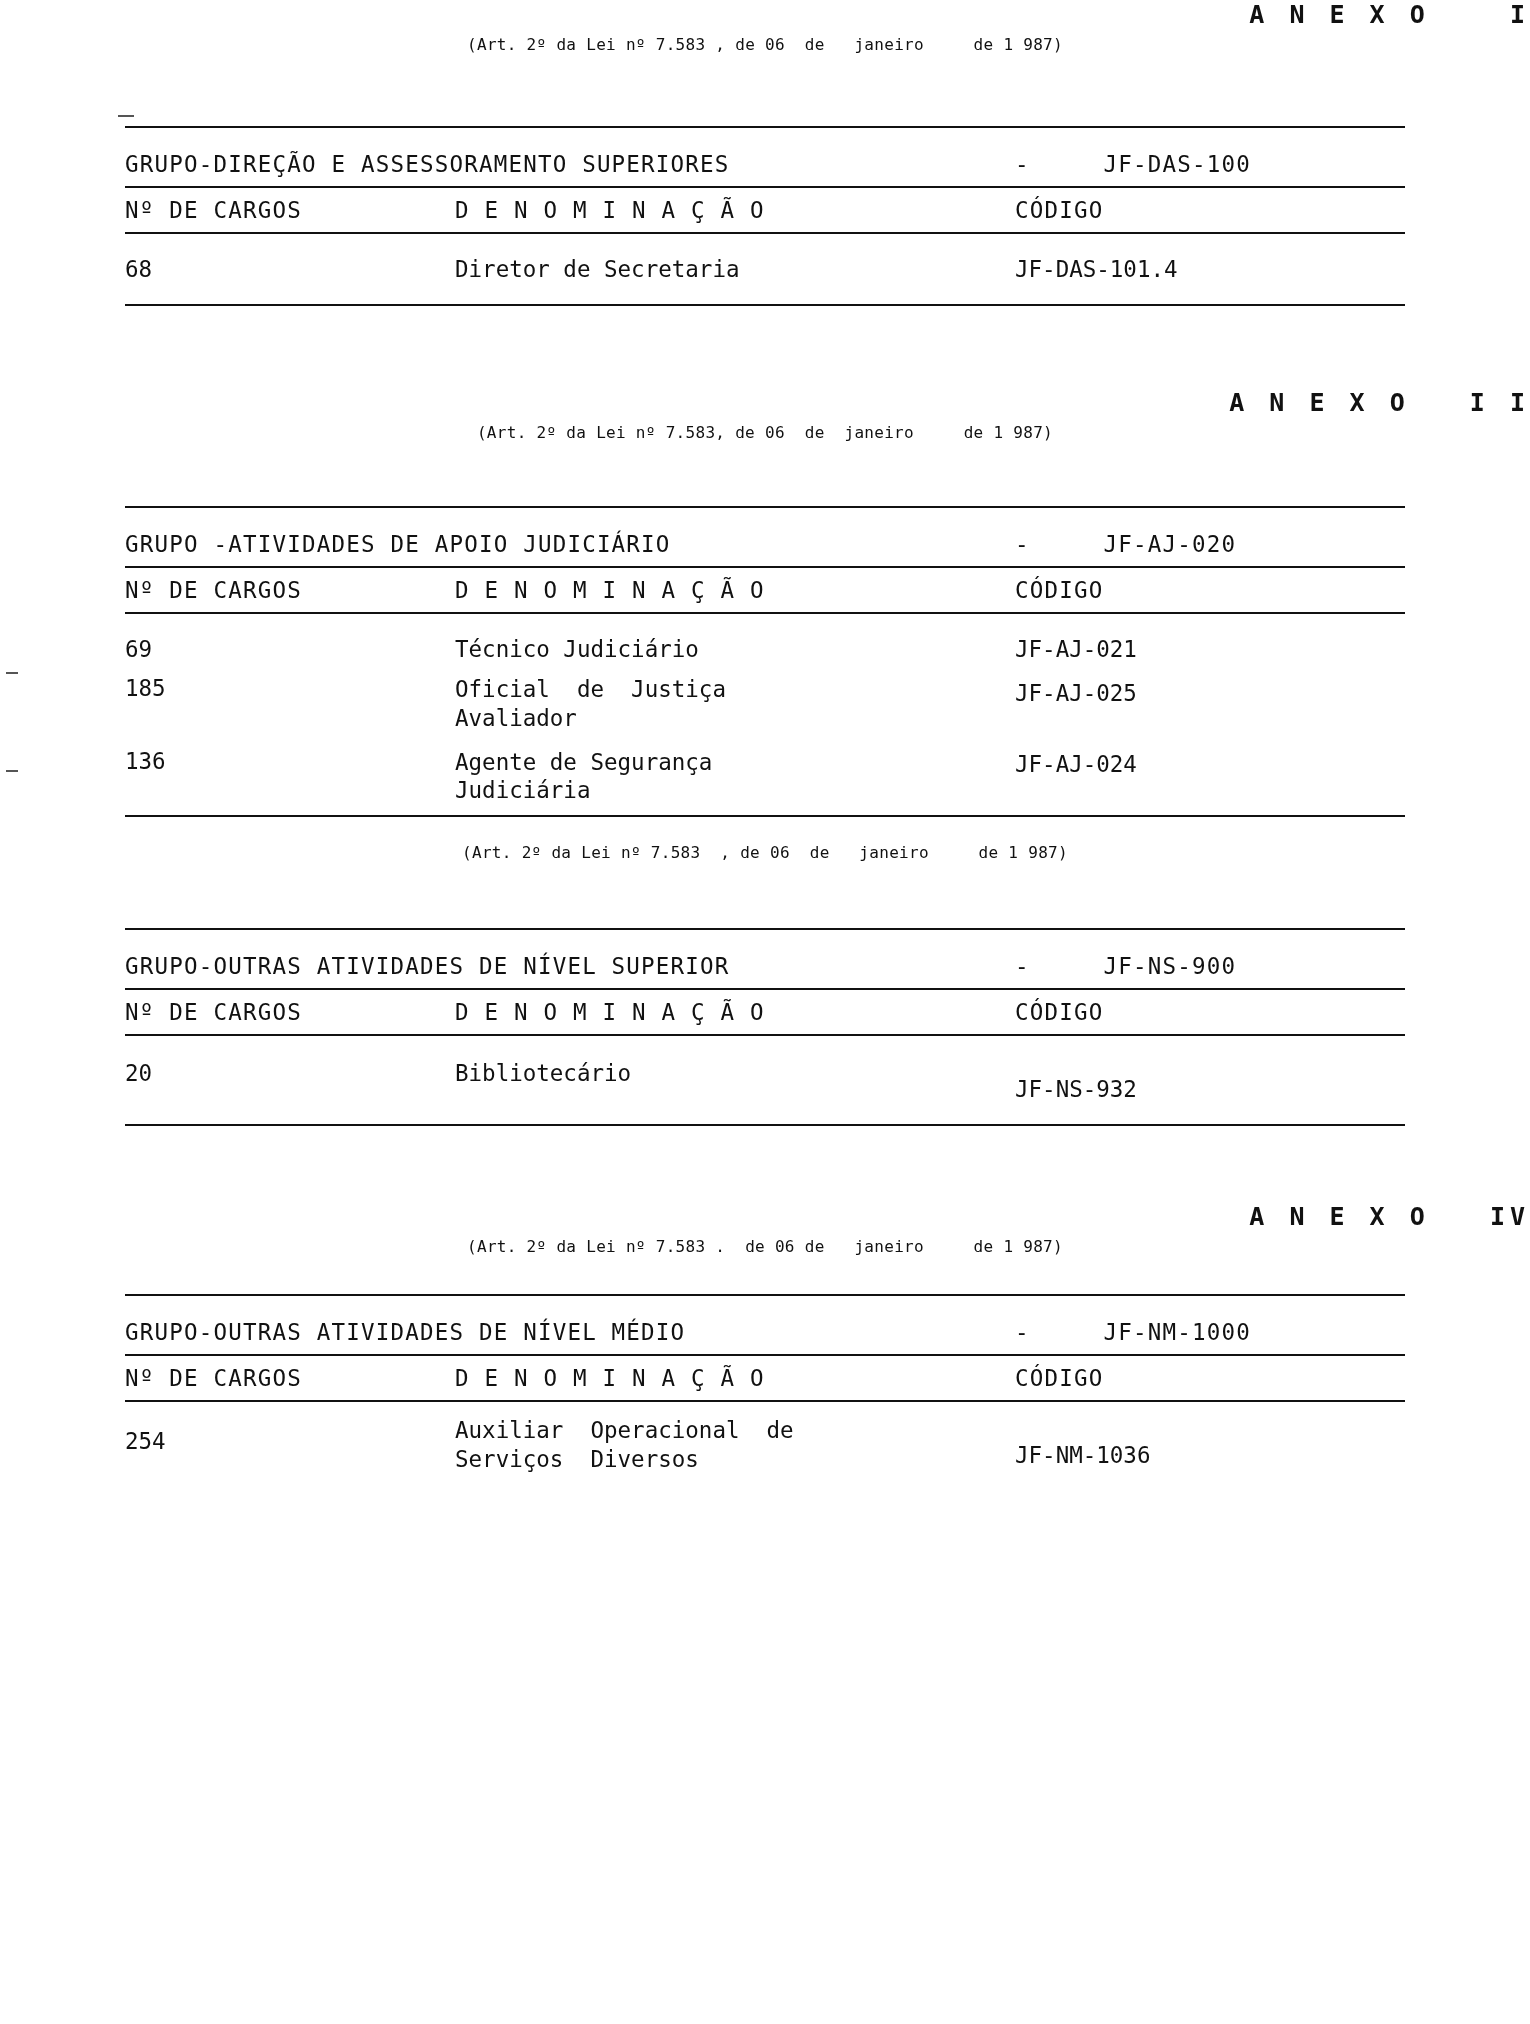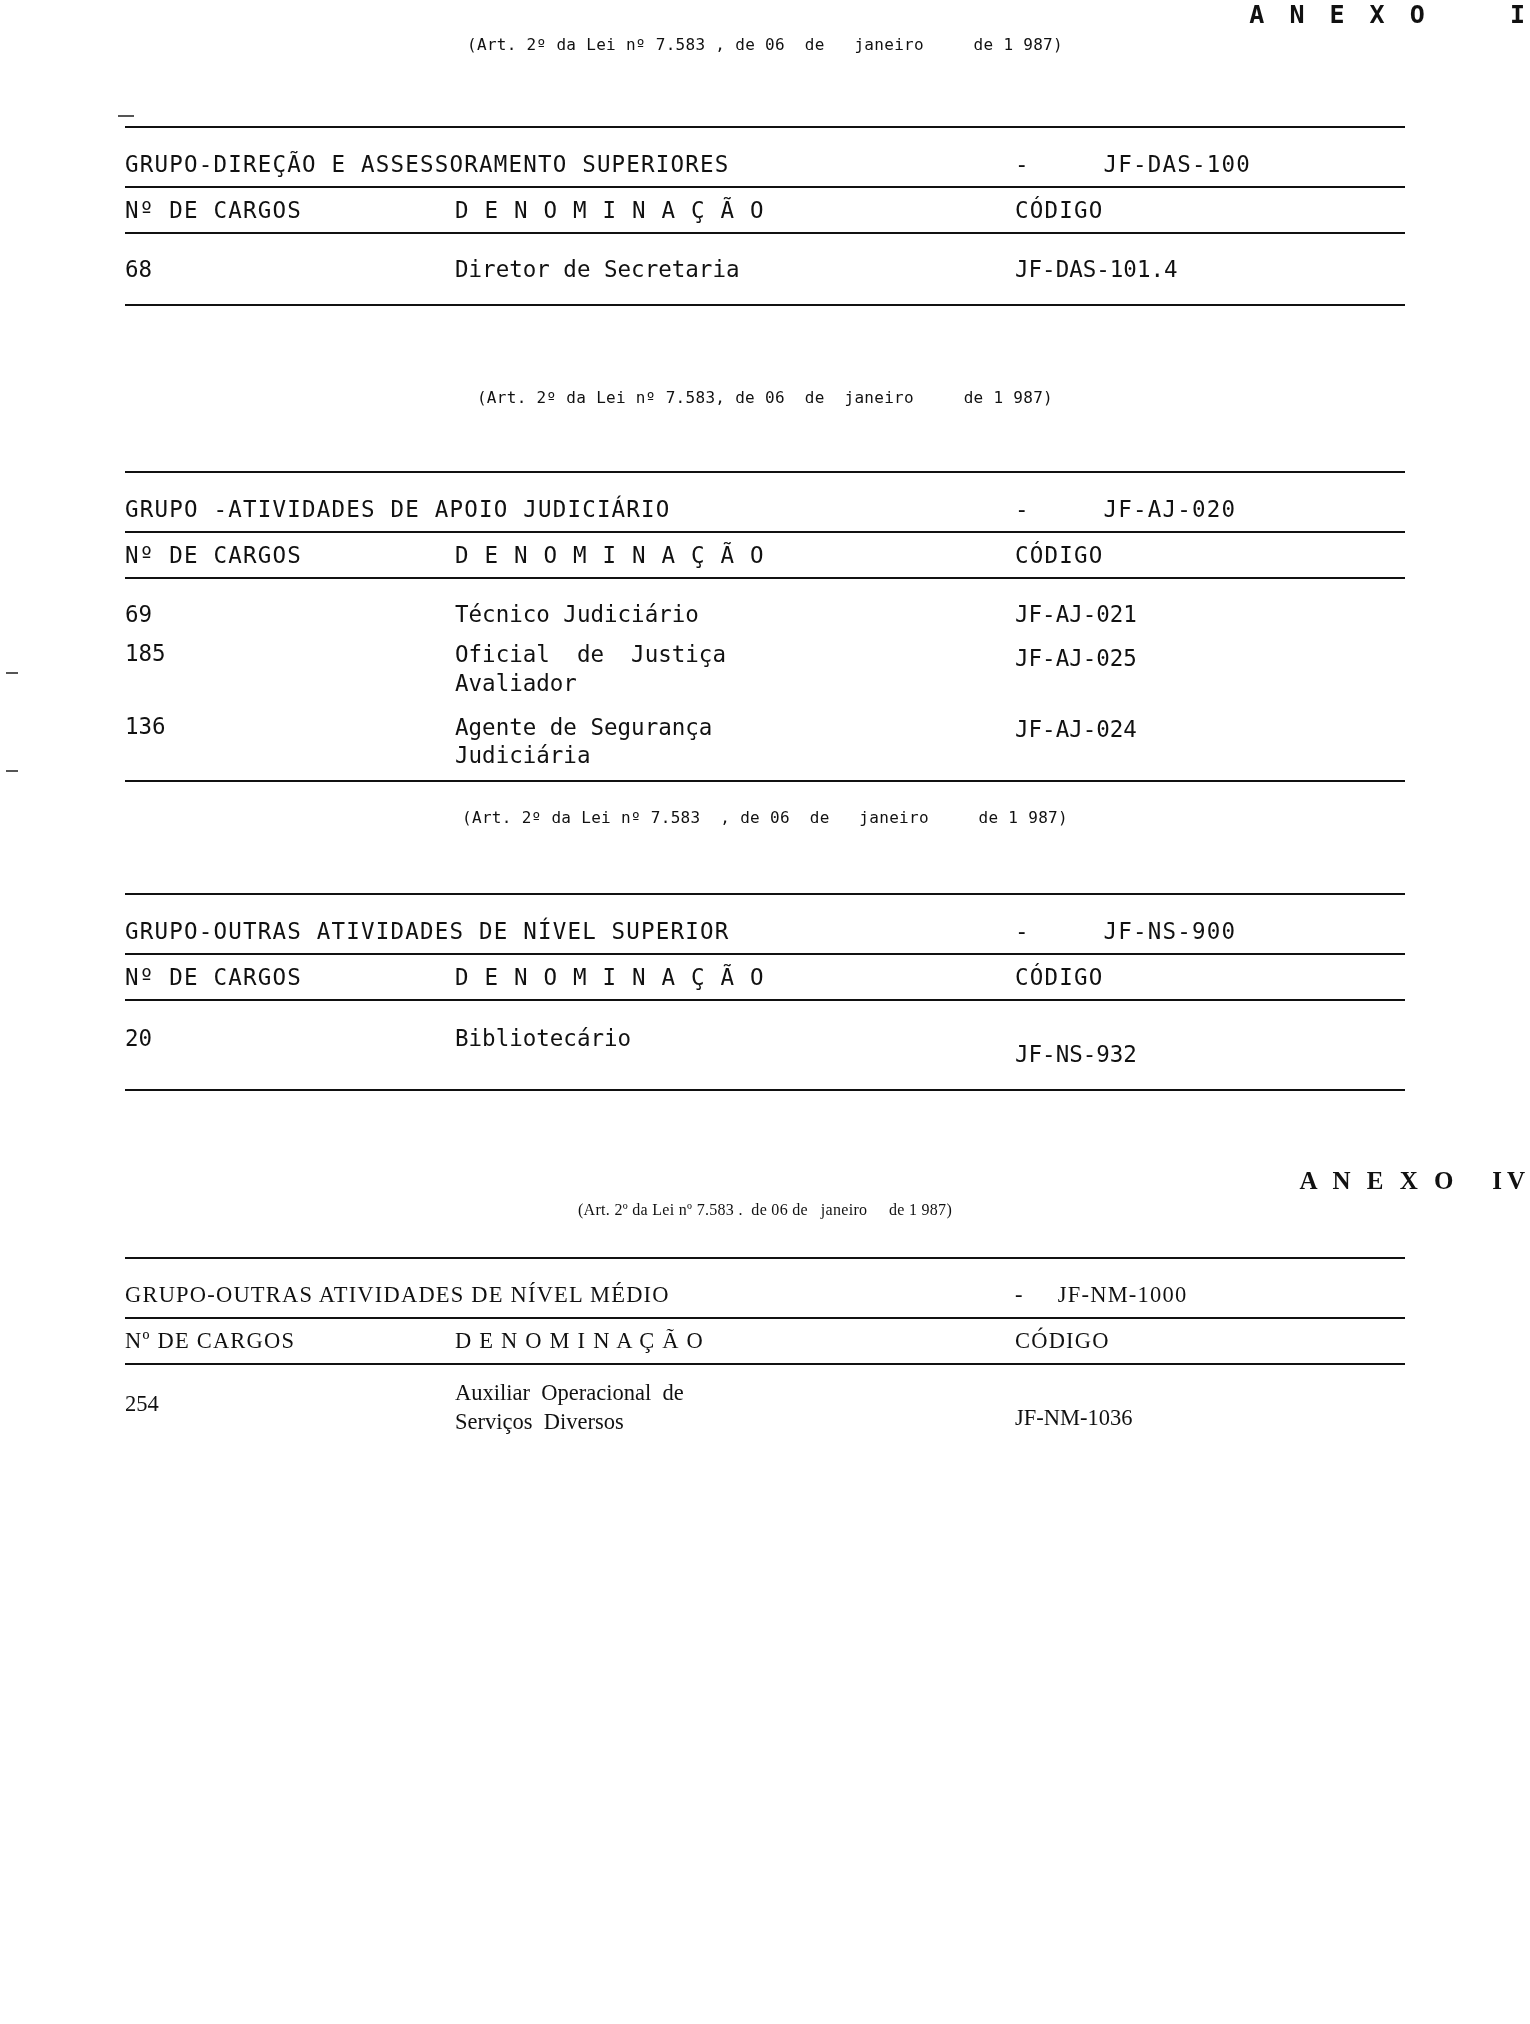--- a/index.html
+++ b/index.html
@@ -143,20 +143,21 @@
         <tr class="rule-bottom">
           <td class="num-cell" style="padding-top:22px;">68</td>
           <td class="den-cell" style="padding-top:22px;padding-bottom:22px;">Diretor de Secretaria</td>
           <td class="cod-cell" style="padding-top:22px;padding-bottom:22px;">JF-DAS-101.4</td>
         </tr>
       </tbody>
     </table>
   </div>
 
   <div class="annex-block" style="margin-top:82px;">
+    <div class="annex-title">A N E X O   I I</div>
     <div class="annex-sub">(Art. 2º da Lei nº 7.583, de 06  de  janeiro     de 1 987)</div>
 
     <table class="annex-table blk" style="margin-top:64px;">
       <colgroup>
           <col class="col-num">
           <col class="col-den">
           <col class="col-cod">
         </colgroup>
       <tbody>
         <tr class="rule-top spacer-row">
@@ -216,21 +217,21 @@
         </tr>
         <tr class="rule-bottom">
           <td class="num-cell" style="padding-top:24px;padding-bottom:22px;">20</td>
           <td class="den-cell" style="padding-top:24px;padding-bottom:22px;">Bibliotecário</td>
           <td class="cod-cell" style="padding-top:40px;padding-bottom:22px;">JF-NS-932</td>
         </tr>
       </tbody>
     </table>
   </div>
 
-  <div class="annex-block" style="margin-top:76px;font-family:Liberation Serif, serif;">
+  <div class="annex-block" style="margin-top:76px;">
     <div class="annex-title">A N E X O   IV</div>
     <div class="annex-sub">(Art. 2º da Lei nº 7.583 .  de 06 de   janeiro     de 1 987)</div>
 
     <table class="annex-table blk" style="margin-top:38px;">
       <colgroup>
           <col class="col-num">
           <col class="col-den">
           <col class="col-cod">
         </colgroup>
       <tbody>

